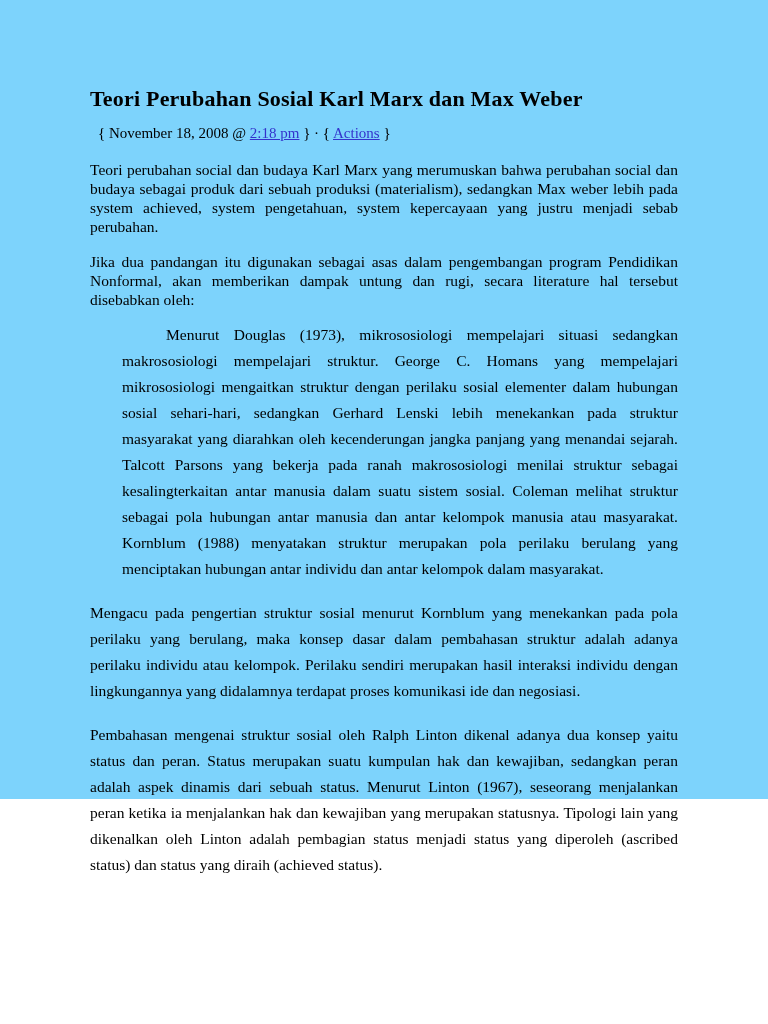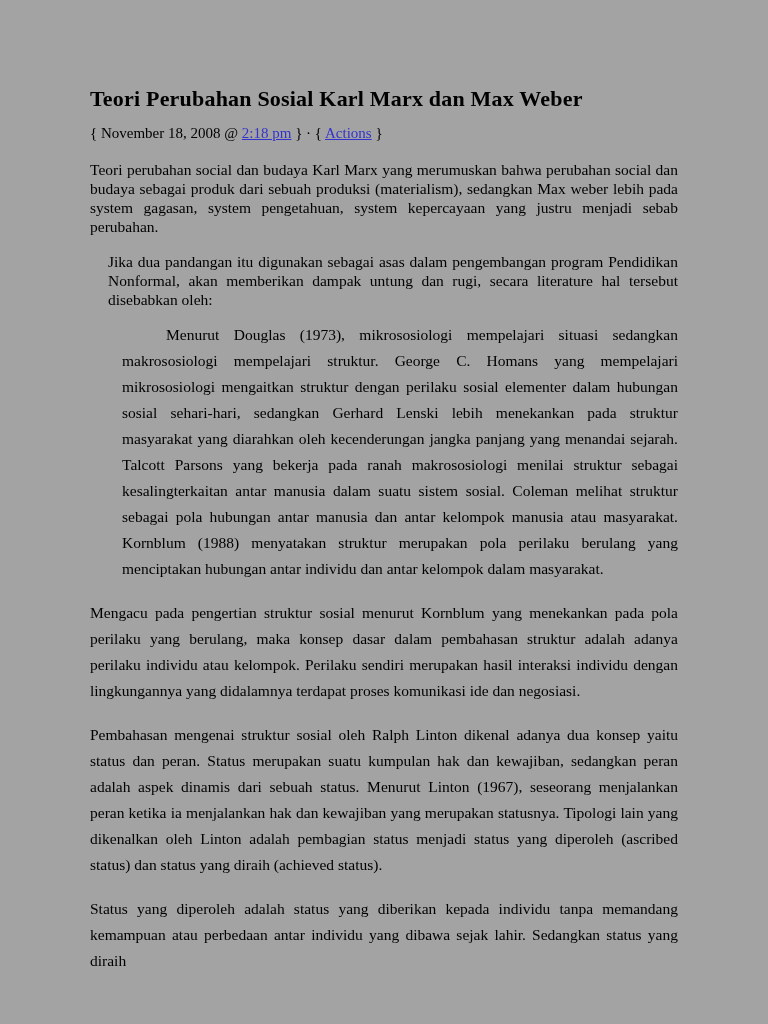--- a/index.html
+++ b/index.html
@@ -10,60 +10,60 @@
   body {
     width: 768px;
     height: 1024px;
     overflow: hidden;
     font-family: "Liberation Serif", "DejaVu Serif", serif;
     color: #000000;
   }
   .page {
     position: relative;
     width: 768px;
-    height: 1024px;
-    background: #a3a3a3;
+    height: 799px;
+    background: #7dd3fc;
   }
   .content {
     position: absolute;
     left: 90px;
     right: 90px;
     top: 0;
   }
   h1.doc-title {
     margin: 86px 0 0 0;
     font-size: 22px;
     font-weight: bold;
     line-height: 1.2;
     letter-spacing: 0.2px;
   }
   .meta-line {
     margin-top: 12px;
     font-size: 15px;
     line-height: 19px;
     color: #000000;
     white-space: nowrap;
+    margin-left: 8px;
   }
   .meta-line a {
     color: #3333cc;
     text-decoration: underline;
     cursor: pointer;
   }
   p.body-para {
     font-size: 15.5px;
     text-align: justify;
     margin: 0;
   }
   p.tight {
     line-height: 19px;
     margin-top: 17px;
   }
   p.tight + p.tight {
     margin-top: 16px;
-    margin-left: 18px;
   }
   p.spaced {
     line-height: 26px;
     margin-top: 13px;
   }
   p.spaced + p.spaced {
     margin-top: 18px;
   }
   p.first-indent {
     text-indent: 44px;
@@ -75,26 +75,25 @@
 
 <div class="page">
   <div class="content">
 
     <h1 class="doc-title">Teori Perubahan Sosial Karl Marx dan Max Weber</h1>
 
     <div class="meta-line">
       <span>{ November 18, 2008 @ </span><a>2:18 pm</a><span> } · { </span><a>Actions</a><span> }</span>
     </div>
 
-    <p class="body-para tight">Teori perubahan social dan budaya Karl Marx yang merumuskan bahwa perubahan social dan budaya sebagai produk dari sebuah produksi (materialism), sedangkan Max weber lebih pada system gagasan, system pengetahuan, system kepercayaan yang justru menjadi sebab perubahan.</p>
+    <p class="body-para tight">Teori perubahan social dan budaya Karl Marx yang merumuskan bahwa perubahan social dan budaya sebagai produk dari sebuah produksi (materialism), sedangkan Max weber lebih pada system achieved, system pengetahuan, system kepercayaan yang justru menjadi sebab perubahan.</p>
 
     <p class="body-para tight">Jika dua pandangan itu digunakan sebagai asas dalam pengembangan program Pendidikan Nonformal, akan memberikan dampak untung dan rugi, secara literature hal tersebut disebabkan oleh:</p>
 
     <p class="body-para spaced first-indent">Menurut Douglas (1973), mikrososiologi mempelajari situasi sedangkan makrososiologi mempelajari struktur. George C. Homans yang mempelajari mikrososiologi mengaitkan struktur dengan perilaku sosial elementer dalam hubungan sosial sehari-hari, sedangkan Gerhard Lenski lebih menekankan pada struktur masyarakat yang diarahkan oleh kecenderungan jangka panjang yang menandai sejarah. Talcott Parsons yang bekerja pada ranah makrososiologi menilai struktur sebagai kesalingterkaitan antar manusia dalam suatu sistem sosial. Coleman melihat struktur sebagai pola hubungan antar manusia dan antar kelompok manusia atau masyarakat. Kornblum (1988) menyatakan struktur merupakan pola perilaku berulang yang menciptakan hubungan antar individu dan antar kelompok dalam masyarakat.</p>
 
     <p class="body-para spaced">Mengacu pada pengertian struktur sosial menurut Kornblum yang menekankan pada pola perilaku yang berulang, maka konsep dasar dalam pembahasan struktur adalah adanya perilaku individu atau kelompok. Perilaku sendiri merupakan hasil interaksi individu dengan lingkungannya yang didalamnya terdapat proses komunikasi ide dan negosiasi.</p>
 
     <p class="body-para spaced">Pembahasan mengenai struktur sosial oleh Ralph Linton dikenal adanya dua konsep yaitu status dan peran. Status merupakan suatu kumpulan hak dan kewajiban, sedangkan peran adalah aspek dinamis dari sebuah status. Menurut Linton (1967), seseorang menjalankan peran ketika ia menjalankan hak dan kewajiban yang merupakan statusnya. Tipologi lain yang dikenalkan oleh Linton adalah pembagian status menjadi status yang diperoleh (ascribed status) dan status yang diraih (achieved status).</p>
 
-    <p class="body-para spaced">Status yang diperoleh adalah status yang diberikan kepada individu tanpa memandang kemampuan atau perbedaan antar individu yang dibawa sejak lahir. Sedangkan status yang diraih</p>
 
   </div>
 </div>
 
 </body></html>

